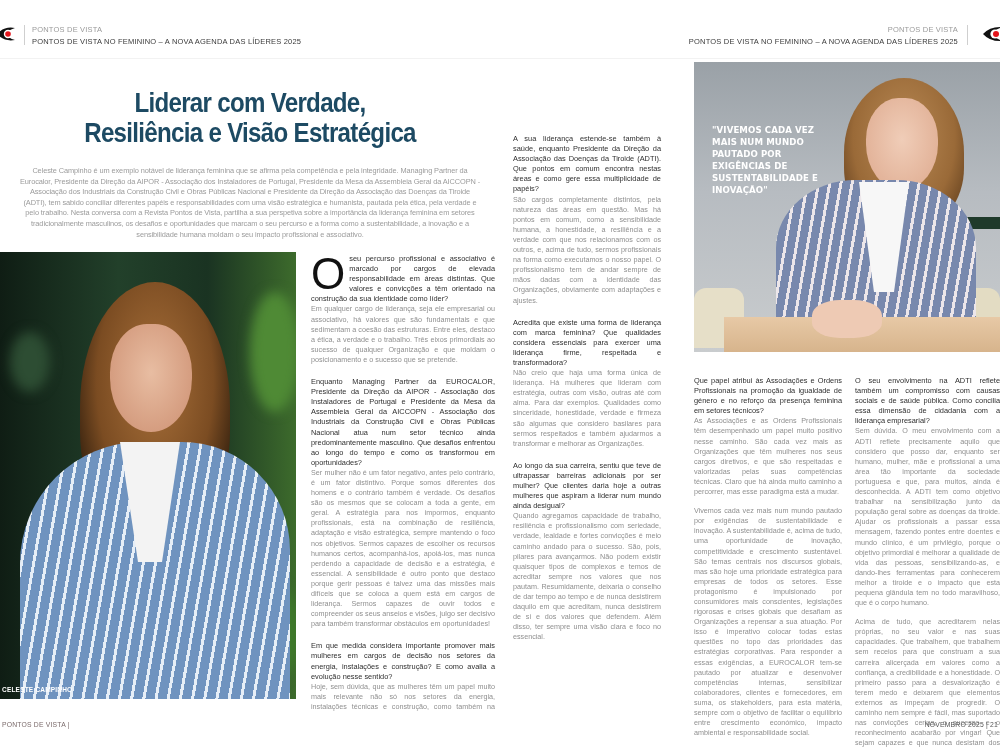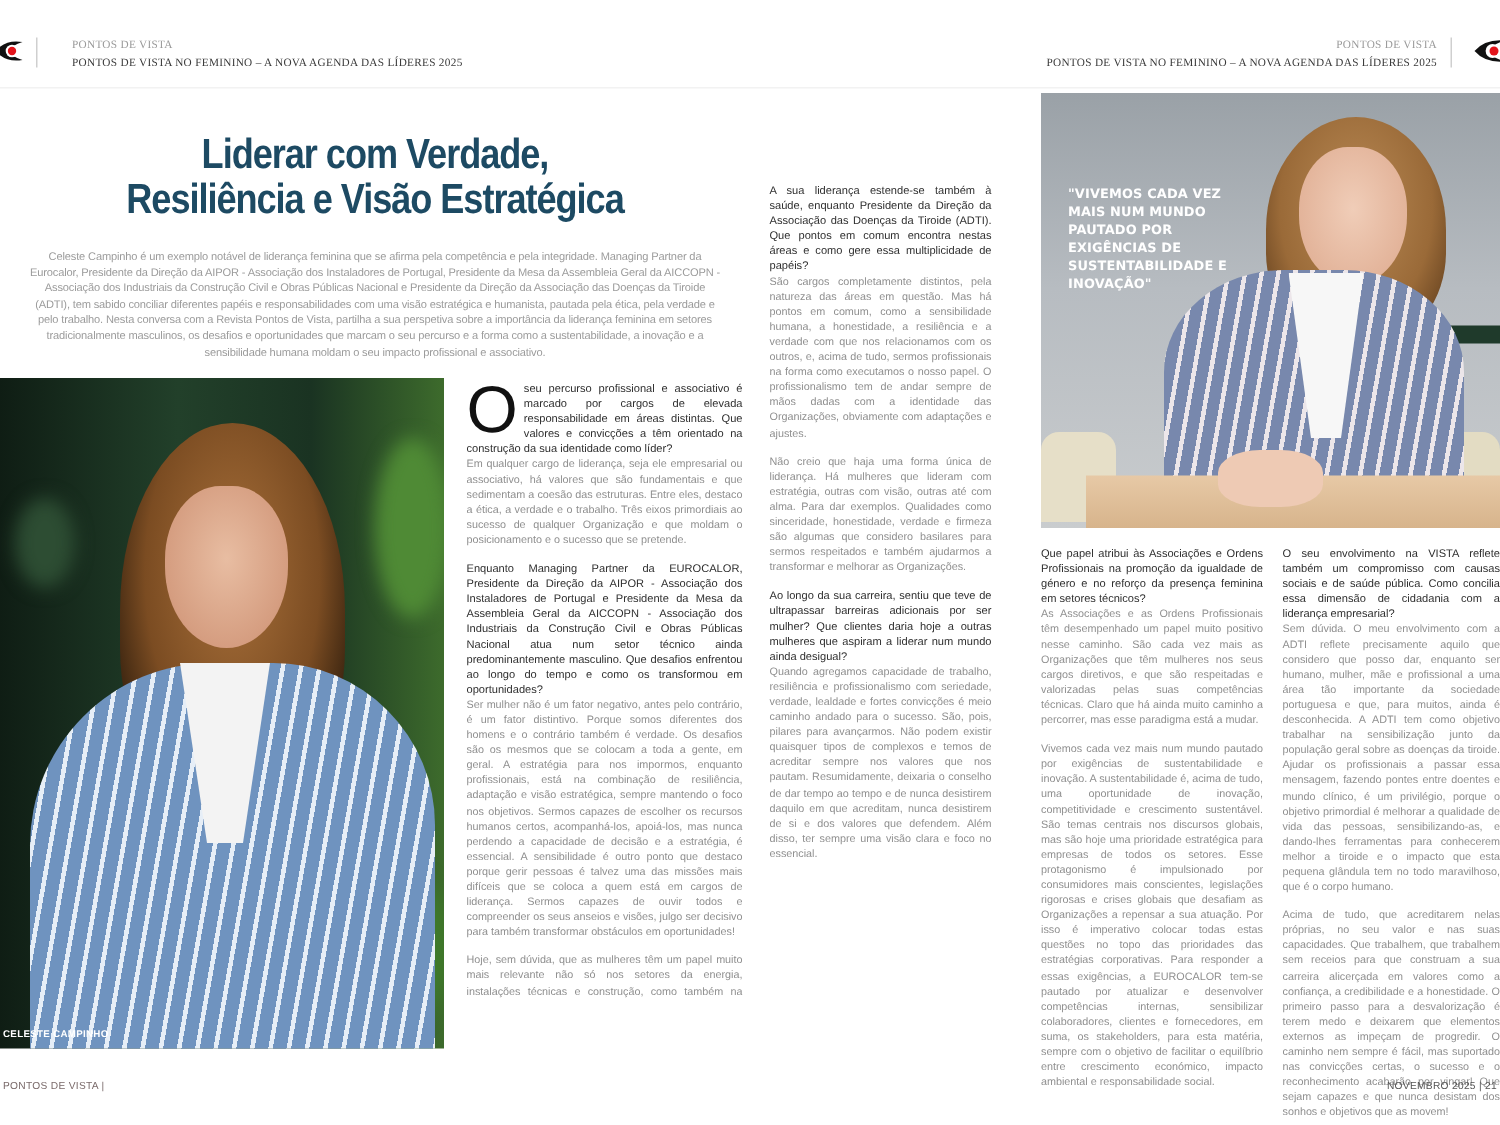--- a/index.html
+++ b/index.html
@@ -8,21 +8,21 @@
 
   .header { position: absolute; top: 20px; height: 30px; }
   .header.left { left: 0; width: 500px; }
   .header.right { right: 0; width: 500px; }
   .logo { position: absolute; top: 4px; width: 20px; height: 20px; }
   .header.left .logo { left: -4px; }
   .header.right .logo { right: -2px; }
   .header-divider { position: absolute; top: 5px; width: 1px; height: 20px; background: #cfcfcf; }
   .header.left .header-divider { left: 24px; }
   .header.right .header-divider { right: 32px; }
-  .header-text { position: absolute; top: 5px; font-family: Liberation Serif, serif; letter-spacing: 0.2px; margin-left: 16px; }
+  .header-text { position: absolute; top: 5px; font-family: Liberation Sans, sans-serif; letter-spacing: 0.2px; }
   .header.left .header-text { left: 32px; text-align: left; }
   .header.right .header-text { right: 42px; text-align: right; }
   .header-kicker { font-size: 7.5px; color: #9a9a9a; line-height: 10px; font-stretch: condensed; }
   .header-title { font-size: 7.5px; color: #3a3a3a; line-height: 13px; font-weight: normal; }
   .header-rule { position: absolute; top: 58px; left: 0; width: 1000px; height: 1px; background: #f2f2f2; }
 
   .title { position: absolute; left: 0; top: 88px; width: 500px; text-align: center;
     font-family: "Liberation Sans", sans-serif; font-weight: bold; font-size: 28px; line-height: 30px;
     color: #1d4a63; letter-spacing: -0.8px; transform: scaleX(0.86); transform-origin: center top; }
 
@@ -37,21 +37,21 @@
   .photo-left .face { position: absolute; left: 110px; top: 72px; width: 82px; height: 108px;
     background: radial-gradient(ellipse at 50% 45%, #e8bda2 0%, #d59d80 70%, #b97f62 100%); border-radius: 45% 45% 50% 50%; }
   .photo-left .jacket { position: absolute; left: 20px; top: 190px; width: 270px; height: 270px;
     background: repeating-linear-gradient(100deg, #6f93bf 0px, #6f93bf 9px, #e6eef7 9px, #e6eef7 12px);
     border-radius: 45% 40% 0 0; }
   .photo-left .shirt { position: absolute; left: 120px; top: 190px; width: 60px; height: 120px; background: #f3f3f3; clip-path: polygon(0 0, 100% 0, 70% 100%, 30% 100%); }
   .photo-caption { position: absolute; left: 2px; bottom: 6px; font-size: 6.5px; font-weight: bold; color: #ffffff; letter-spacing: 0.2px; }
 
   .col { position: absolute; font-size: 7.2px; line-height: 10.1px; color: #8f8f8f; text-align: justify; hyphens: auto; }
   .col p { margin-bottom: 9px; }
-  .col .q { color: #2e2e2e; font-size: 7.4px; display: block; }
+  .col .q { color: #2e2e2e; font-size: 7.4px; display: block; margin-top: 12px; }
   .col .a { display: block; }
   .col1 { left: 311px; top: 254px; width: 184px; }
   .col2 { left: 513px; top: 122px; width: 148px; }
   .col3 { left: 694px; top: 364px; width: 148px; }
   .col4 { left: 855px; top: 364px; width: 145px; }
 
   .dropcap { float: left; font-family: "Liberation Sans", sans-serif; font-size: 44px; line-height: 38px;
     color: #111; margin: 1px 4px 0 0; font-weight: normal; }
 
   .photo-right { position: absolute; left: 694px; top: 62px; width: 306px; height: 290px; overflow: hidden;
@@ -132,30 +132,32 @@
   <p>
     <span class="dropcap">O</span>
     <span class="q" style="display:inline">seu percurso profissional e associativo é marcado por cargos de elevada responsabilidade em áreas distintas. Que valores e convicções a têm orientado na construção da sua identidade como líder?</span>
     <span class="a">Em qualquer cargo de liderança, seja ele empresarial ou associativo, há valores que são fundamentais e que sedimentam a coesão das estruturas. Entre eles, destaco a ética, a verdade e o trabalho. Três eixos primordiais ao sucesso de qualquer Organização e que moldam o posicionamento e o sucesso que se pretende.</span>
   </p>
   <p>
     <span class="q">Enquanto Managing Partner da EUROCALOR, Presidente da Direção da AIPOR - Associação dos Instaladores de Portugal e Presidente da Mesa da Assembleia Geral da AICCOPN - Associação dos Industriais da Construção Civil e Obras Públicas Nacional atua num setor técnico ainda predominantemente masculino. Que desafios enfrentou ao longo do tempo e como os transformou em oportunidades?</span>
     <span class="a">Ser mulher não é um fator negativo, antes pelo contrário, é um fator distintivo. Porque somos diferentes dos homens e o contrário também é verdade. Os desafios são os mesmos que se colocam a toda a gente, em geral. A estratégia para nos impormos, enquanto profissionais, está na combinação de resiliência, adaptação e visão estratégica, sempre mantendo o foco nos objetivos. Sermos capazes de escolher os recursos humanos certos, acompanhá-los, apoiá-los, mas nunca perdendo a capacidade de decisão e a estratégia, é essencial. A sensibilidade é outro ponto que destaco porque gerir pessoas é talvez uma das missões mais difíceis que se coloca a quem está em cargos de liderança. Sermos capazes de ouvir todos e compreender os seus anseios e visões, julgo ser decisivo para também transformar obstáculos em oportunidades!</span>
   </p>
   <p>
+    <span class="q">Em que medida considera importante promover mais mulheres em cargos de decisão nos setores da energia, instalações e construção? E como avalia a evolução nesse sentido?</span>
     <span class="a" style="max-height:31px;overflow:hidden;">Hoje, sem dúvida, que as mulheres têm um papel muito mais relevante não só nos setores da energia, instalações técnicas e construção, como também na sociedade transversalmente. Mas isso aconteceu também de forma muito natural, porque as mulheres assumem cada vez mais uma importância estratégica em vários setores. Apesar disso, o caminho nem sempre foi fácil, sendo que provavelmente esta evolução natural, durante muitos anos, teve obstáculos num mundo maioritariamente masculino. Hoje essas diferenças estão cada vez mais esbatidas e considero, por isso, muito importante apoiar e promover o percurso das mulheres nessa ascensão a cargos de decisão. Temos no nosso setor inúmeros exemplos de sucesso, de mulheres que construíram o seu caminho e as suas carreiras a pulso e com muito trabalho. Serem premiadas e reconhecidas por isso, é fundamental.</span>
   </p>
 </div>
 
 <div class="col col2">
   <p>
     <span class="q">A sua liderança estende-se também à saúde, enquanto Presidente da Direção da Associação das Doenças da Tiroide (ADTI). Que pontos em comum encontra nestas áreas e como gere essa multiplicidade de papéis?</span>
     <span class="a">São cargos completamente distintos, pela natureza das áreas em questão. Mas há pontos em comum, como a sensibilidade humana, a honestidade, a resiliência e a verdade com que nos relacionamos com os outros, e, acima de tudo, sermos profissionais na forma como executamos o nosso papel. O profissionalismo tem de andar sempre de mãos dadas com a identidade das Organizações, obviamente com adaptações e ajustes.</span>
   </p>
   <p>
+    <span class="q">Acredita que existe uma forma de liderança com marca feminina? Que qualidades considera essenciais para exercer uma liderança firme, respeitada e transformadora?</span>
     <span class="a">Não creio que haja uma forma única de liderança. Há mulheres que lideram com estratégia, outras com visão, outras até com alma. Para dar exemplos. Qualidades como sinceridade, honestidade, verdade e firmeza são algumas que considero basilares para sermos respeitados e também ajudarmos a transformar e melhorar as Organizações.</span>
   </p>
   <p>
     <span class="q">Ao longo da sua carreira, sentiu que teve de ultrapassar barreiras adicionais por ser mulher? Que clientes daria hoje a outras mulheres que aspiram a liderar num mundo ainda desigual?</span>
     <span class="a">Quando agregamos capacidade de trabalho, resiliência e profissionalismo com seriedade, verdade, lealdade e fortes convicções é meio caminho andado para o sucesso. São, pois, pilares para avançarmos. Não podem existir quaisquer tipos de complexos e temos de acreditar sempre nos valores que nos pautam. Resumidamente, deixaria o conselho de dar tempo ao tempo e de nunca desistirem daquilo em que acreditam, nunca desistirem de si e dos valores que defendem. Além disso, ter sempre uma visão clara e foco no essencial.</span>
   </p>
 </div>
 
 <div class="photo-right">
   <div class="shelf"></div>
@@ -175,21 +177,21 @@
     <span class="q">Que papel atribui às Associações e Ordens Profissionais na promoção da igualdade de género e no reforço da presença feminina em setores técnicos?</span>
     <span class="a">As Associações e as Ordens Profissionais têm desempenhado um papel muito positivo nesse caminho. São cada vez mais as Organizações que têm mulheres nos seus cargos diretivos, e que são respeitadas e valorizadas pelas suas competências técnicas. Claro que há ainda muito caminho a percorrer, mas esse paradigma está a mudar.</span>
   </p>
   <p>
     <span class="a">Vivemos cada vez mais num mundo pautado por exigências de sustentabilidade e inovação. A sustentabilidade é, acima de tudo, uma oportunidade de inovação, competitividade e crescimento sustentável. São temas centrais nos discursos globais, mas são hoje uma prioridade estratégica para empresas de todos os setores. Esse protagonismo é impulsionado por consumidores mais conscientes, legislações rigorosas e crises globais que desafiam as Organizações a repensar a sua atuação. Por isso é imperativo colocar todas estas questões no topo das prioridades das estratégias corporativas. Para responder a essas exigências, a EUROCALOR tem-se pautado por atualizar e desenvolver competências internas, sensibilizar colaboradores, clientes e fornecedores, em suma, os stakeholders, para esta matéria, sempre com o objetivo de facilitar o equilíbrio entre crescimento económico, impacto ambiental e responsabilidade social.</span>
   </p>
 </div>
 
 <div class="col col4">
   <p>
-    <span class="q">O seu envolvimento na VISTA reflete também um compromisso com causas sociais e de saúde pública. Como concilia essa dimensão de cidadania com a liderança empresarial?</span>
+    <span class="q">O seu envolvimento na ADTI reflete também um compromisso com causas sociais e de saúde pública. Como concilia essa dimensão de cidadania com a liderança empresarial?</span>
     <span class="a">Sem dúvida. O meu envolvimento com a ADTI reflete precisamente aquilo que considero que posso dar, enquanto ser humano, mulher, mãe e profissional a uma área tão importante da sociedade portuguesa e que, para muitos, ainda é desconhecida. A ADTI tem como objetivo trabalhar na sensibilização junto da população geral sobre as doenças da tiroide. Ajudar os profissionais a passar essa mensagem, fazendo pontes entre doentes e mundo clínico, é um privilégio, porque o objetivo primordial é melhorar a qualidade de vida das pessoas, sensibilizando-as, e dando-lhes ferramentas para conhecerem melhor a tiroide e o impacto que esta pequena glândula tem no todo maravilhoso, que é o corpo humano.</span>
   </p>
   <p>
     <span class="a"><span>Acima de tudo, que acreditarem nelas próprias, no seu valor e nas suas capacidades. Que trabalhem, que trabalhem sem receios para que construam a sua carreira alicerçada em valores como a confiança, a credibilidade e a honestidade. O primeiro passo para a desvalorização é terem medo e deixarem que elementos externos as impeçam de progredir. O caminho nem sempre é fácil, mas suportado nas convicções certas, o sucesso e o reconhecimento acabarão por vingar! Que sejam capazes e que nunca desistam dos sonhos e objetivos que as movem!</span></span>
   </p>
 </div>
 
 <div class="footer-left">PONTOS DE VISTA |</div>
 <div class="footer-right">NOVEMBRO 2025 | 21</div>
 

